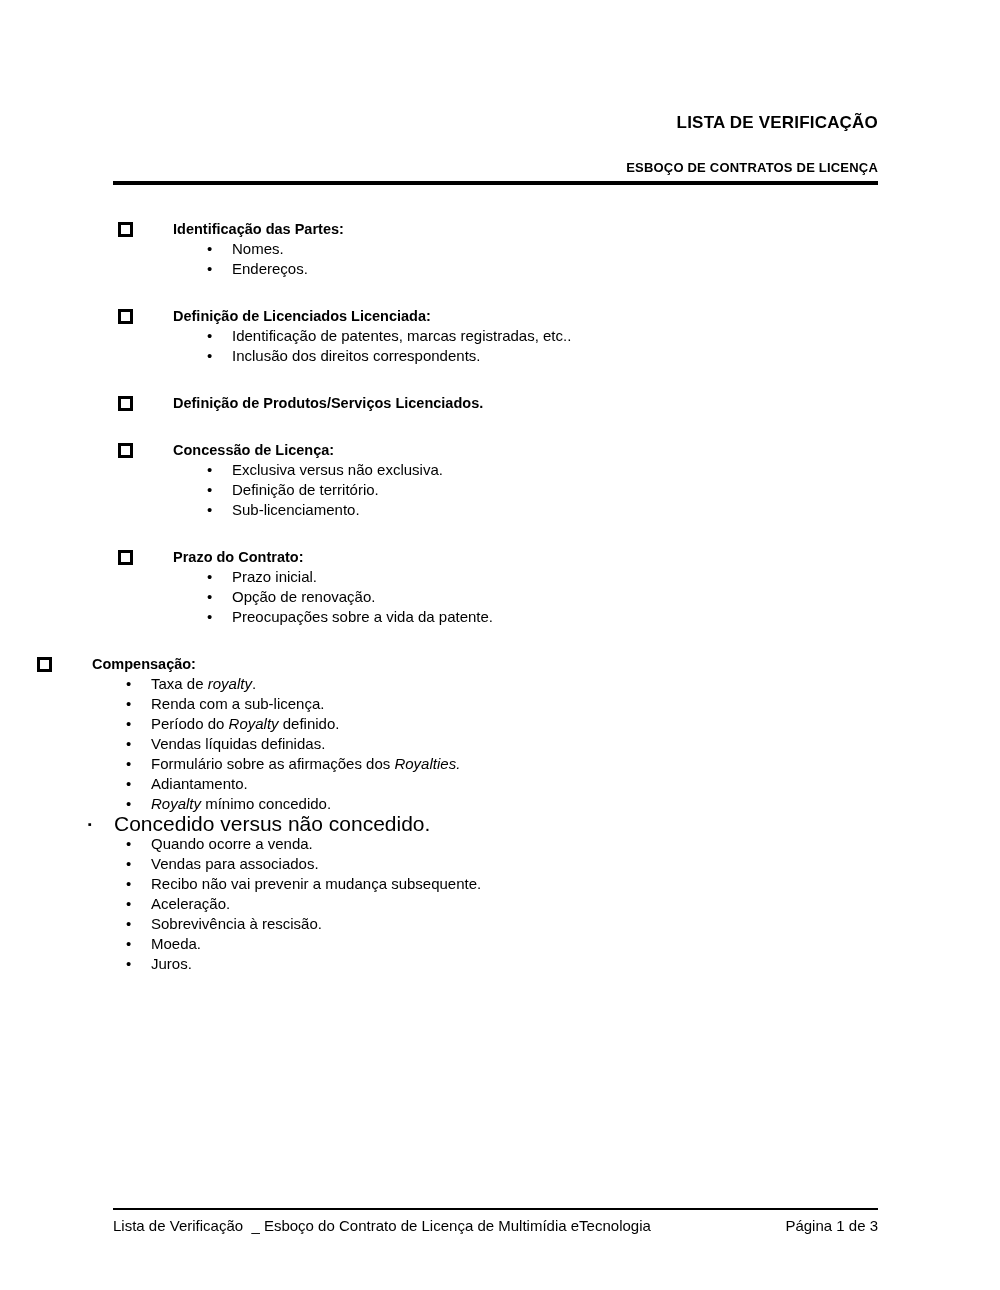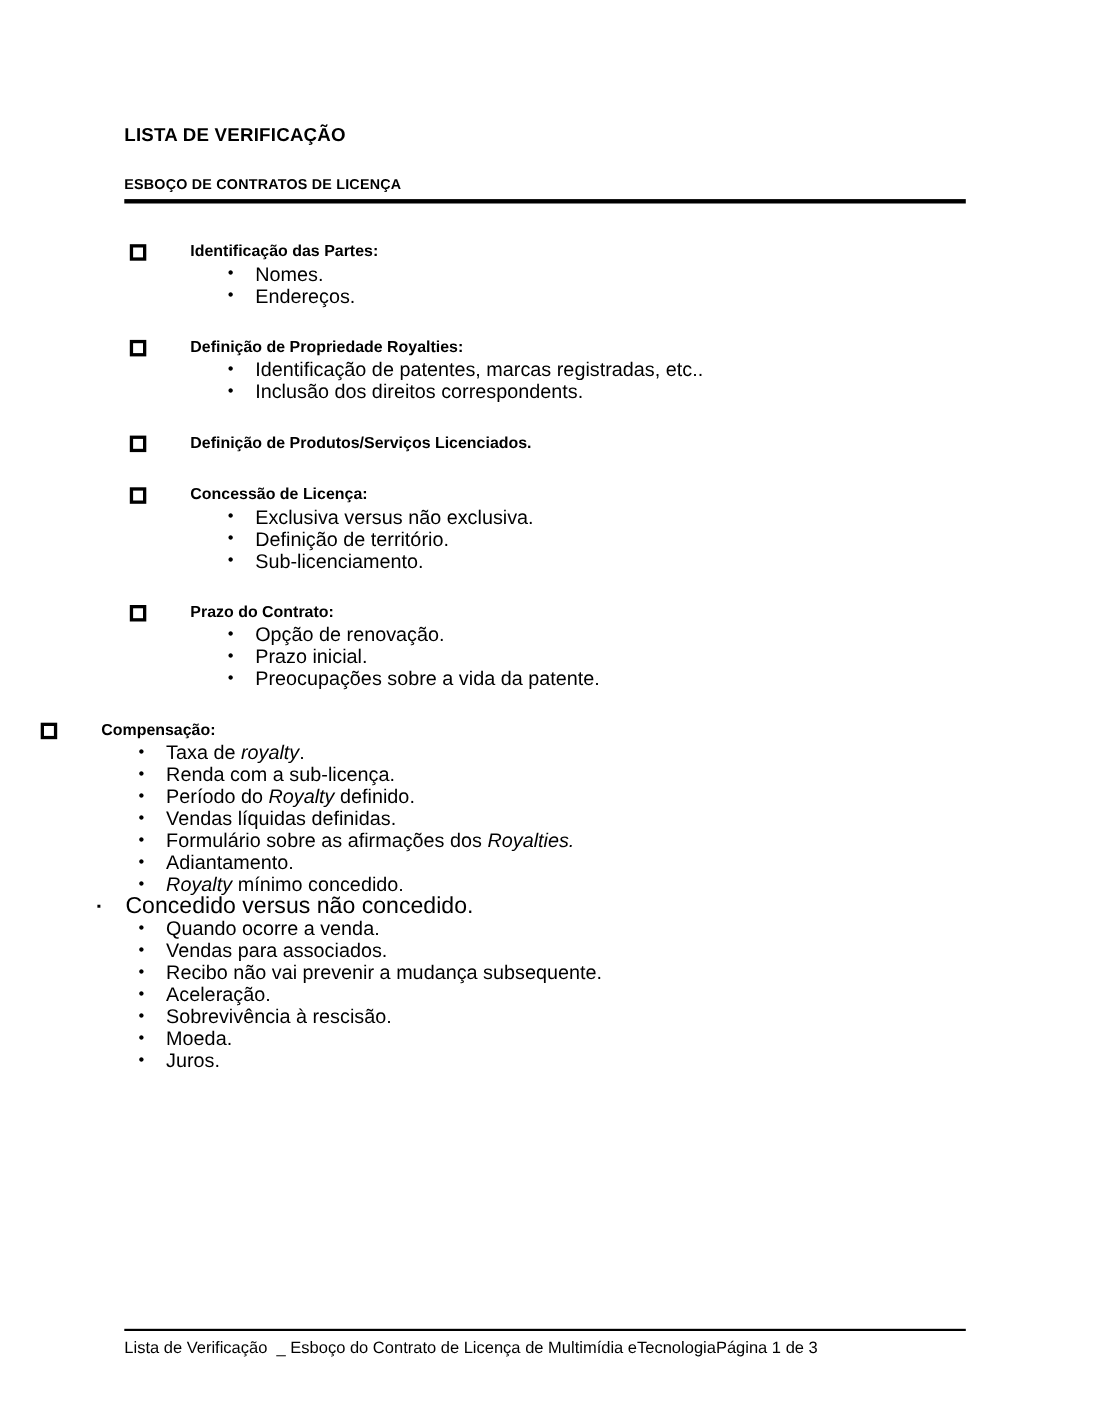--- a/index.html
+++ b/index.html
@@ -25,21 +25,21 @@
     height: 1290px;
     background: #ffffff;
   }
 
   
   .title-block {
     position: absolute;
     left: 113px;
     top: 112px;
     width: 765px;
-    text-align: left;
+    text-align: right;
   }
   .doc-title {
     font-size: 17px;
     font-weight: bold;
     letter-spacing: 0.2px;
     line-height: 22px;
     margin: 0;
   }
   .doc-subtitle {
     font-size: 13px;
@@ -96,21 +96,21 @@
 
   ul.bullets {
     list-style: none;
     margin: 0;
     padding: 0;
   }
   ul.bullets > li {
     position: relative;
     margin-left: 94px;
     padding-left: 25px;
-    font-size: 18px;
+    font-size: 15px;
     line-height: 20px;
   }
   ul.bullets > li::before {
     content: "\2022";
     position: absolute;
     left: 0;
     top: 0;
     font-size: 15px;
     line-height: 20px;
   }
@@ -146,21 +146,21 @@
     width: 765px;
     height: 0;
     border-top: 2px solid #000000;
   }
   .footer {
     position: absolute;
     left: 113px;
     top: 1216px;
     width: 765px;
     display: flex;
-    justify-content: flex-start;
+    justify-content: space-between;
     align-items: baseline;
     font-size: 15px;
     line-height: 20px;
   }
   .footer-left { white-space: pre; }
   .footer-right { white-space: pre; }
 </style>
 </head>
 <body>
 
@@ -180,21 +180,21 @@
           <span class="section-title">Identificação das Partes:</span>
         </div>
         <ul class="bullets">
           <li>Nomes.</li>
           <li>Endereços.</li>
         </ul>
       </div>
       <div class="section">
         <div class="section-head">
           <span class="checkbox-icon"></span>
-          <span class="section-title">Definição de Propriedade Royalties:</span>
+          <span class="section-title">Definição de Licenciados Licenciada:</span>
         </div>
         <ul class="bullets">
           <li>Identificação de patentes, marcas registradas, etc..</li>
           <li>Inclusão dos direitos correspondents.</li>
         </ul>
       </div>
       <div class="section">
         <div class="section-head">
           <span class="checkbox-icon"></span>
           <span class="section-title">Definição de Produtos/Serviços Licenciados.</span>
@@ -210,22 +210,22 @@
           <li>Definição de território.</li>
           <li>Sub-licenciamento.</li>
         </ul>
       </div>
       <div class="section">
         <div class="section-head">
           <span class="checkbox-icon"></span>
           <span class="section-title">Prazo do Contrato:</span>
         </div>
         <ul class="bullets">
+          <li>Prazo inicial.</li>
           <li>Opção de renovação.</li>
-          <li>Prazo inicial.</li>
           <li>Preocupações sobre a vida da patente.</li>
         </ul>
       </div>
       <div class="section">
         <div class="section-head">
           <span class="checkbox-icon"></span>
           <span class="section-title">Compensação:</span>
         </div>
         <ul class="bullets">
           <li>Taxa de <em class="it">royalty</em>.</li>

